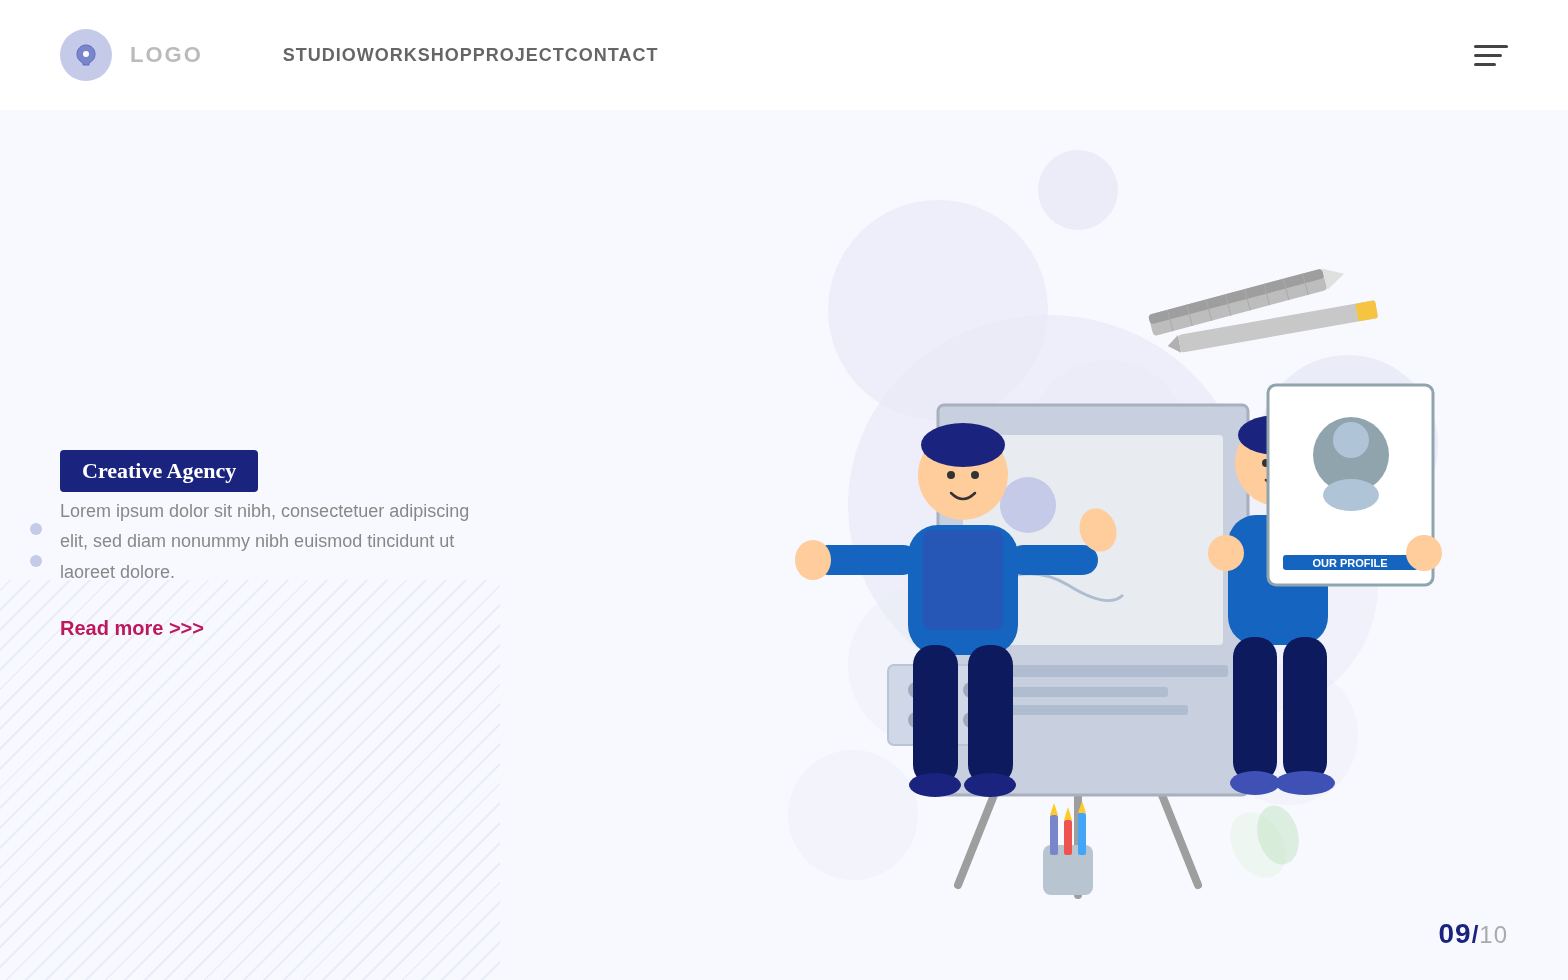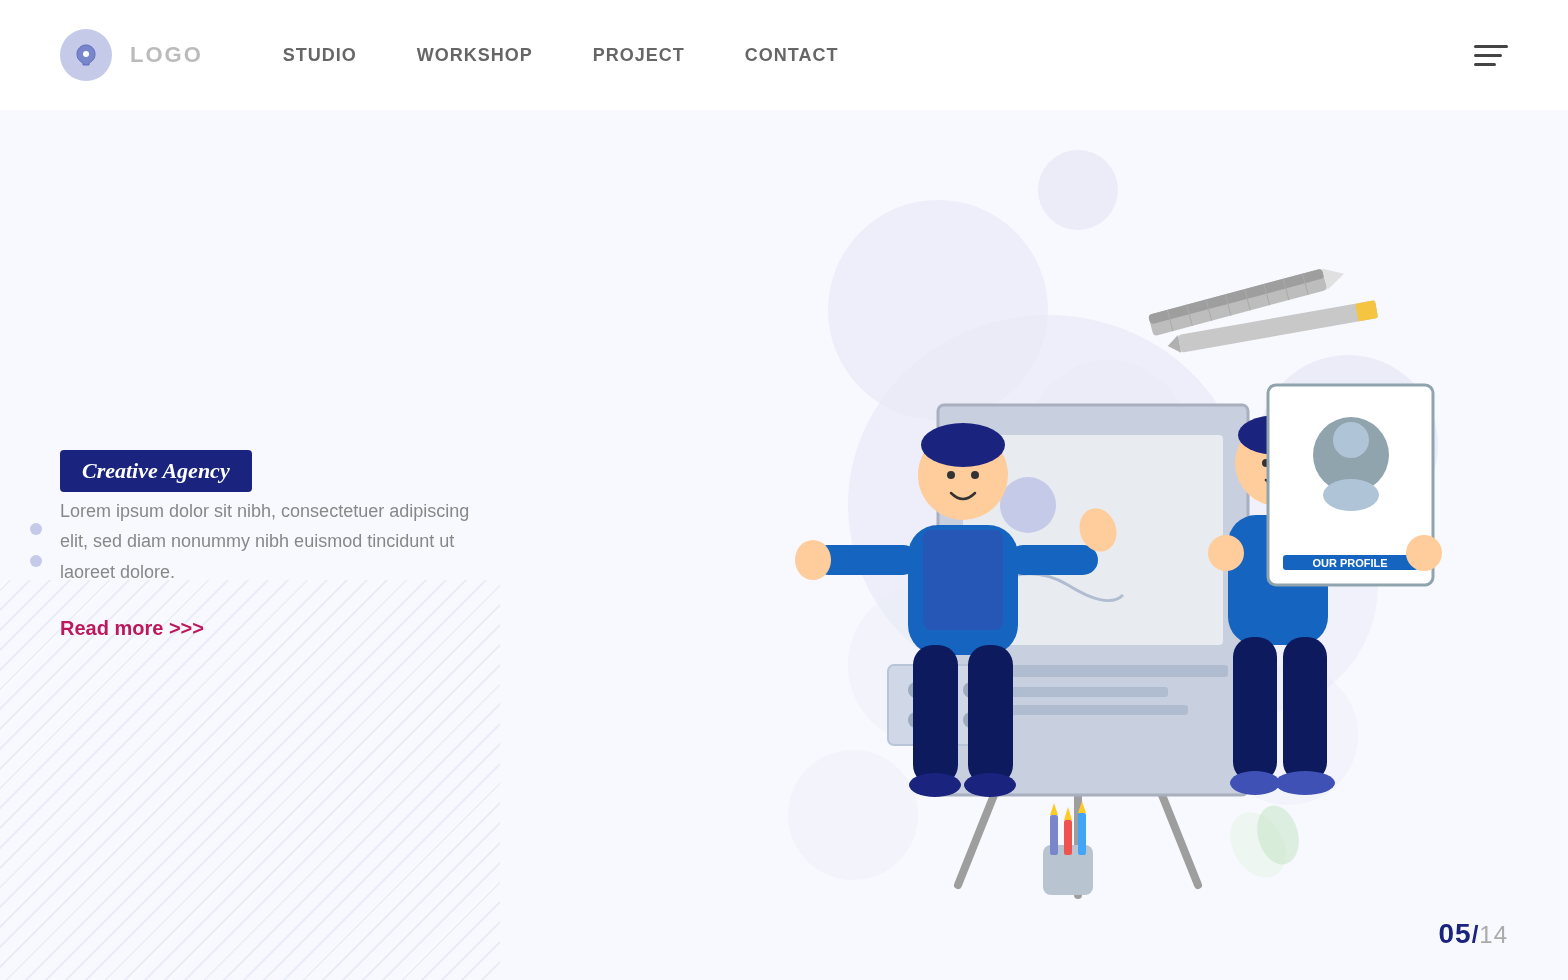--- a/index.html
+++ b/index.html
@@ -118,21 +118,20 @@
     .logo-text {
       font-size: 22px;
       font-weight: 700;
       color: #bbb;
       letter-spacing: 2px;
       text-transform: uppercase;
     }
 
     .nav-links {
       display: flex;
-      gap: 60px;
       flex: 1;
     }
 
     .nav-link {
       font-size: 18px;
       font-weight: 600;
       color: #666;
       text-decoration: none;
       letter-spacing: 1px;
       text-transform: uppercase;
@@ -191,21 +190,20 @@
       width: 12px;
       height: 12px;
       border-radius: 50%;
       background: #c5cae9;
     }
 
     .creative-badge {
       display: inline-block;
       background: #1a237e;
       color: white;
-      font-style: italic;
       font-size: 22px;
       font-weight: 600;
       padding: 8px 22px;
       border-radius: 4px;
       margin-bottom: 4px;
       font-family: Georgia, serif;
     }
 
     .hero-title {
       font-size: 72px;
@@ -446,14 +444,14 @@
 
       <ellipse cx="587" cy="598" rx="25" ry="12" fill="#3f51b5"></ellipse>
       <ellipse cx="637" cy="598" rx="30" ry="12" fill="#3f51b5"></ellipse>
 
     </svg>
   </div>
 
 </main>
 
 <div class="page-counter">
-  <span class="current">05</span><span>/</span><span class="total">14</span>
+  <span class="current">09</span><span>/</span><span class="total">10</span>
 </div>
 
 </body></html>

